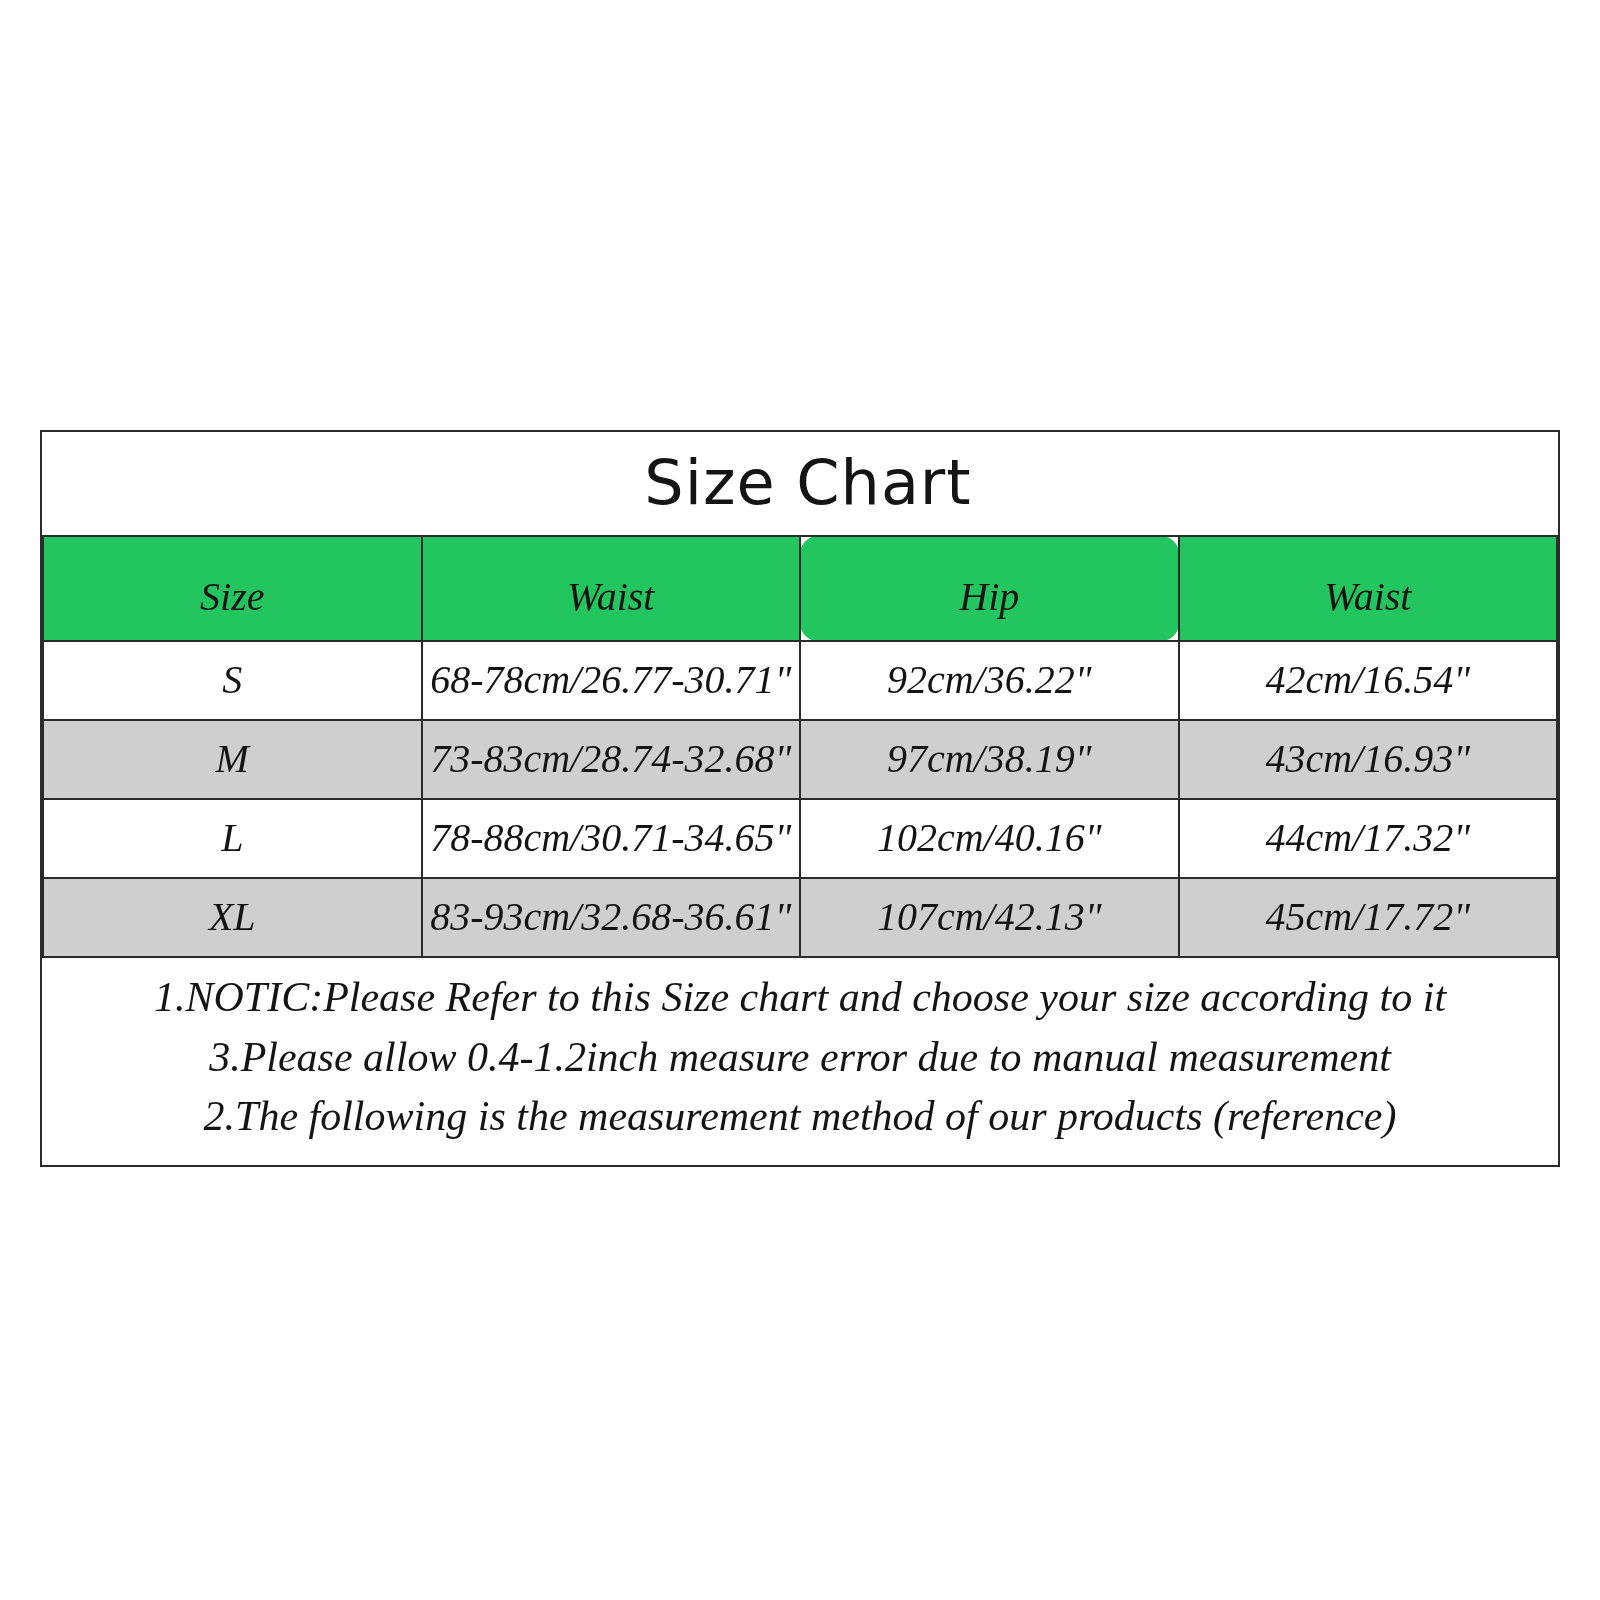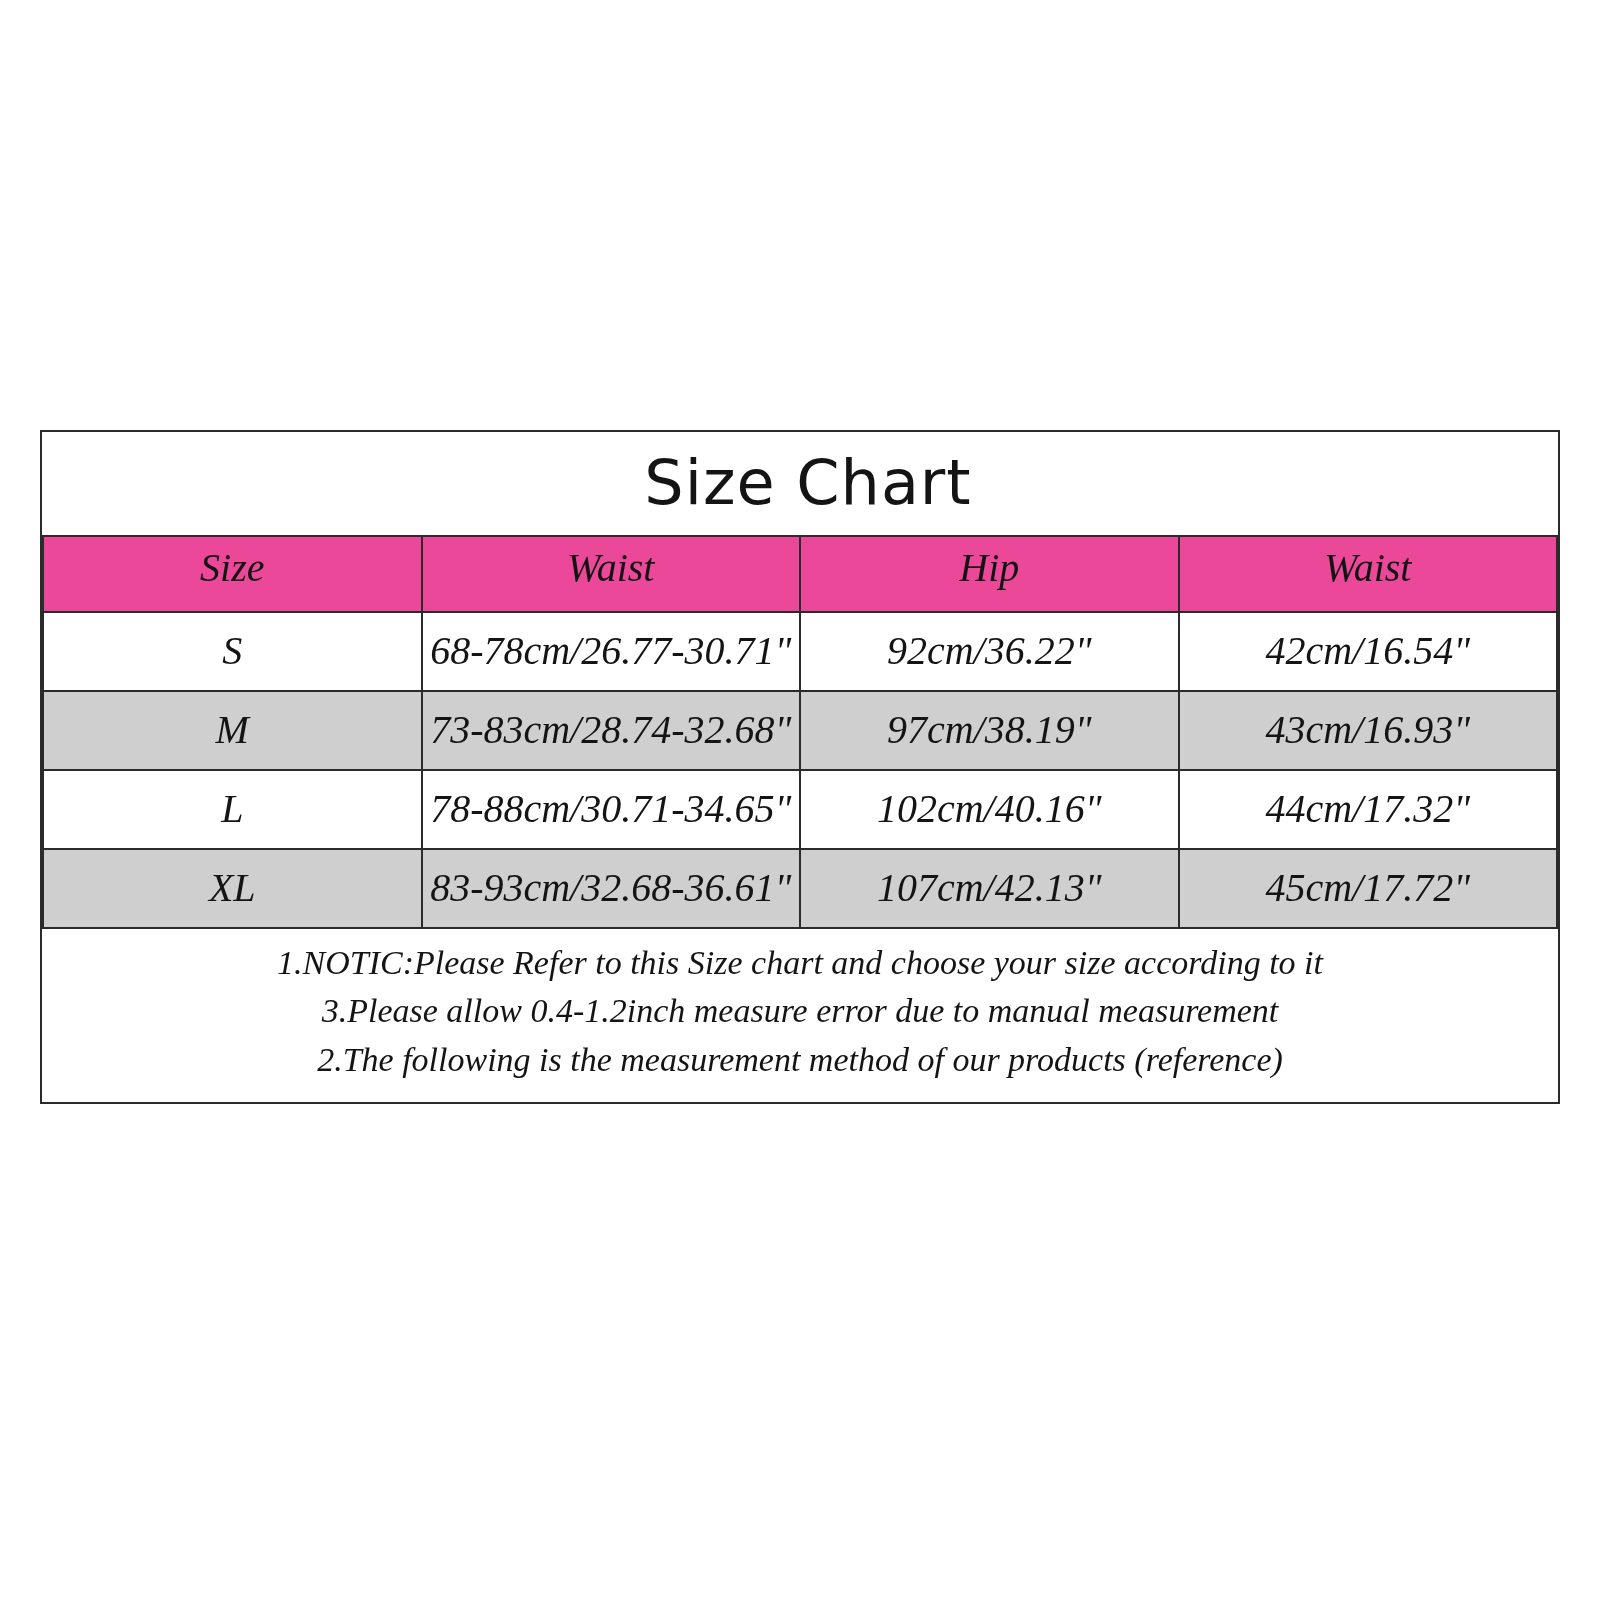--- a/index.html
+++ b/index.html
@@ -47,47 +47,47 @@
     border-bottom: 2px solid #2b2b2b !important;
     padding: 14px 0 16px 16px;
     font-family: "DejaVu Sans", sans-serif;
     font-style: normal !important;
     font-weight: normal;
     font-size: 62px;
     letter-spacing: 1px;
     color: #111111;
   }
   .head-row td {
-    background: #ec4899;
+    background: #22c55e;
     font-size: 40px;
-    padding: 7px 0 20px 0;
+    padding: 36px 0 20px 0;
   }
   .data-row td {
     font-size: 40px;
     padding: 14px 4px 16px 4px;
     white-space: nowrap;
   }
   .data-row.shaded td {
     background: #cfcfcf;
   }
   .col-size  { width: 195px; }
   .col-waist { width: 510px; margin-left: 28px; }
-  .col-hip   { width: 395px; }
+  .col-hip   { width: 395px; border-radius: 18px; }
   .col-len   { width: 400px; }
 
   .notes-cell {
     border-left: none !important;
     border-right: none !important;
     border-bottom: none !important;
     border-top: 2px solid #2b2b2b !important;
     padding: 10px 20px 18px 20px;
     text-align: center;
   }
   .note-line {
-    font-size: 34px;
+    font-size: 42px;
     font-style: italic;
     line-height: 1.42;
     color: #141414;
     white-space: nowrap;
   }
 </style>
 </head>
 <body>
 
 <div id="page">

